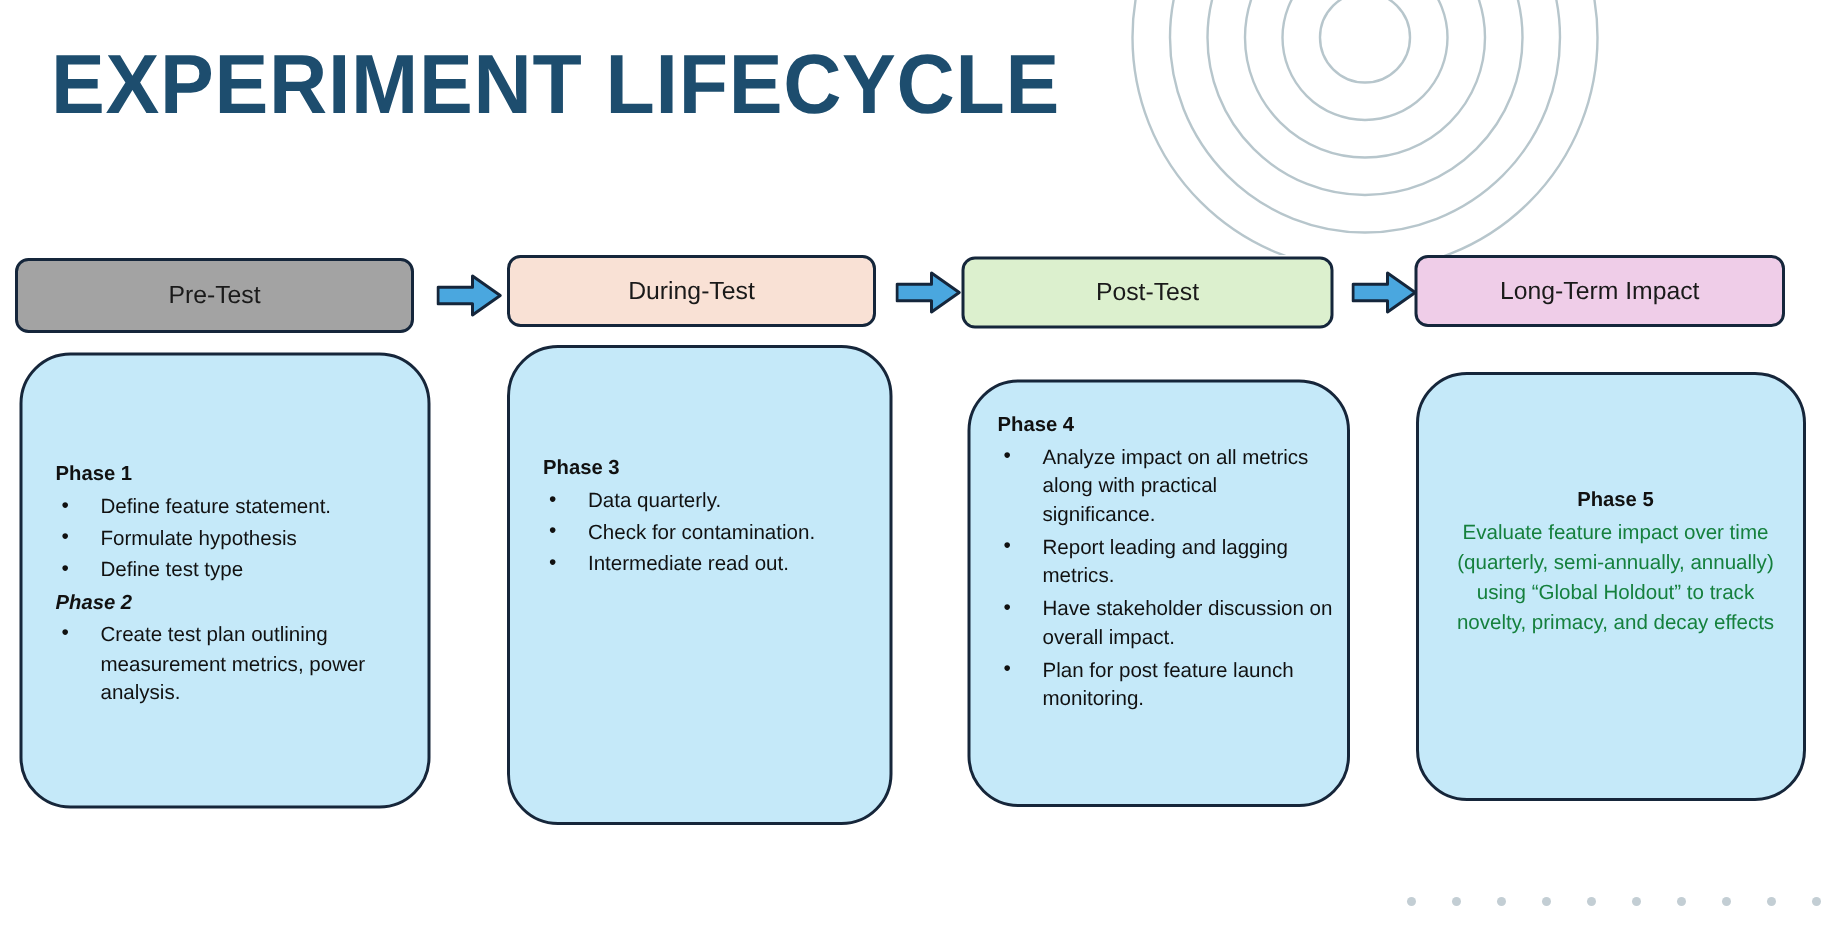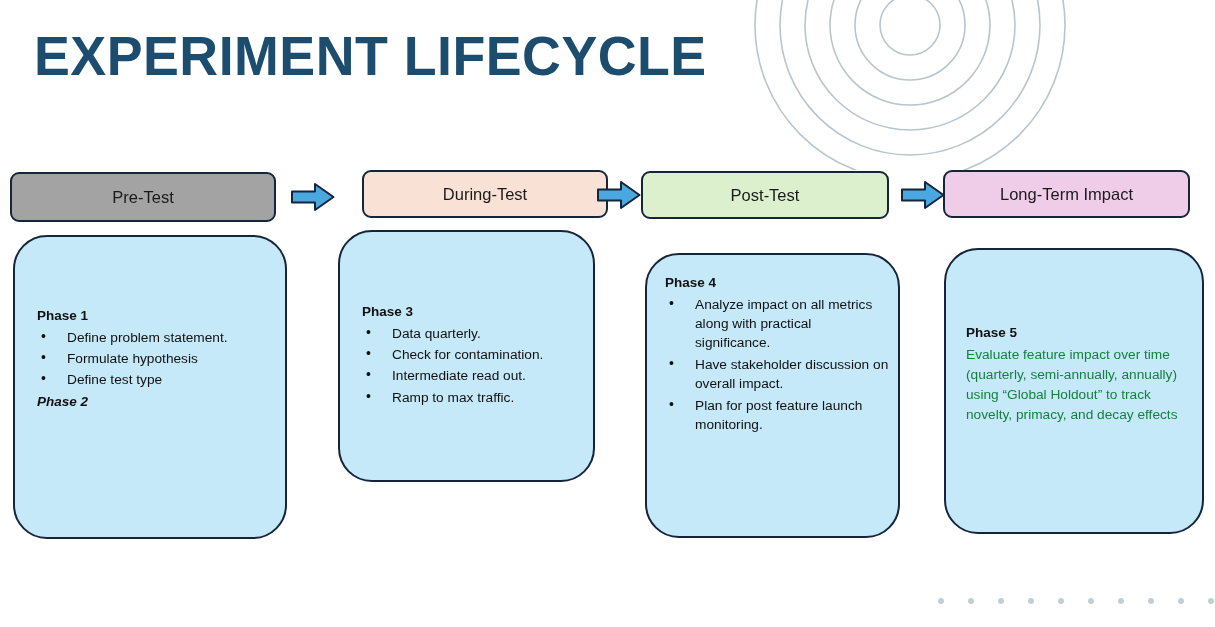--- a/index.html
+++ b/index.html
@@ -133,83 +133,86 @@
 <div id="title">EXPERIMENT LIFECYCLE</div>
 
 <div class="header-box" style="left:10px; top:172px; width:266px; height:50px; background:#a3a3a3;">
   <span>Pre-Test</span>
 </div>
 
 <div class="content-card" style="left:13px; top:235px; width:274px; height:304px;">
   <div class="card-inner" style="top:69px;">
     <div class="phase-title">Phase 1</div>
     <ul class="bullets">
-      <li>Define problem statement.</li>
+      <li>Define feature statement.</li>
       <li>Formulate hypothesis</li>
       <li>Define test type</li>
     </ul>
     <div class="phase-title" style="margin-top:2px;font-style:italic;">Phase 2</div>
+    <ul class="bullets">
+      <li>Create test plan outlining measurement metrics, power analysis.</li>
+    </ul>
   </div>
 </div>
 
 <div class="arrow" style="left:291px; top:182px;">
   <svg width="44" height="30" viewBox="0 0 44 30">
     <polygon points="1,9.5 24,9.5 24,2 42.5,15 24,28 24,20.5 1,20.5" fill="#4aa7df" stroke="#15263b" stroke-width="2" stroke-linejoin="round"></polygon>
   </svg>
 </div>
 
-<div class="header-box" style="left:338px; top:170px; width:246px; height:48px; background:#f9e1d5;margin-left:24px;">
+<div class="header-box" style="left:338px; top:170px; width:246px; height:48px; background:#f9e1d5;">
   <span>During-Test</span>
 </div>
 
-<div class="content-card" style="left:338px; top:230px; width:257px; height:252px;">
+<div class="content-card" style="left:338px; top:230px; width:257px; height:320px;">
   <div class="card-inner" style="top:70px;">
     <div class="phase-title">Phase 3</div>
     <ul class="bullets">
       <li>Data quarterly.</li>
       <li>Check for contamination.</li>
       <li>Intermediate read out.</li>
-      <li>Ramp to max traffic.</li>
     </ul>
   </div>
 </div>
 
 <div class="arrow" style="left:597px; top:180px;">
   <svg width="44" height="30" viewBox="0 0 44 30">
     <polygon points="1,9.5 24,9.5 24,2 42.5,15 24,28 24,20.5 1,20.5" fill="#4aa7df" stroke="#15263b" stroke-width="2" stroke-linejoin="round"></polygon>
   </svg>
 </div>
 
 <div class="header-box" style="left:641px; top:171px; width:248px; height:48px; background:#dcf0ce;">
   <span>Post-Test</span>
 </div>
 
 <div class="content-card" style="left:645px; top:253px; width:255px; height:285px;">
   <div class="card-inner" style="top:18px; left:18px; right:8px;">
     <div class="phase-title">Phase 4</div>
     <ul class="bullets">
       <li>Analyze impact on all metrics along with practical significance.</li>
+      <li>Report leading and lagging metrics.</li>
       <li>Have stakeholder discussion on overall impact.</li>
       <li>Plan for post feature launch monitoring.</li>
     </ul>
   </div>
 </div>
 
 <div class="arrow" style="left:901px; top:180px;">
   <svg width="44" height="30" viewBox="0 0 44 30">
     <polygon points="1,9.5 24,9.5 24,2 42.5,15 24,28 24,20.5 1,20.5" fill="#4aa7df" stroke="#15263b" stroke-width="2" stroke-linejoin="round"></polygon>
   </svg>
 </div>
 
 <div class="header-box" style="left:943px; top:170px; width:247px; height:48px; background:#efcde8;">
   <span>Long-Term Impact</span>
 </div>
 
 <div class="content-card" style="left:944px; top:248px; width:260px; height:286px;">
-  <div class="card-inner" style="top:73px; left:20px; right:14px;">
+  <div class="card-inner" style="top:73px; left:20px; right:14px;text-align:center;">
     <div class="phase-title">Phase 5</div>
     <p class="para">Evaluate feature impact over time (quarterly, semi-annually, annually) using “Global Holdout” to track novelty, primacy, and decay effects</p>
   </div>
 </div>
 
 <div id="dots">
   <span></span>
   <span></span>
   <span></span>
   <span></span>

